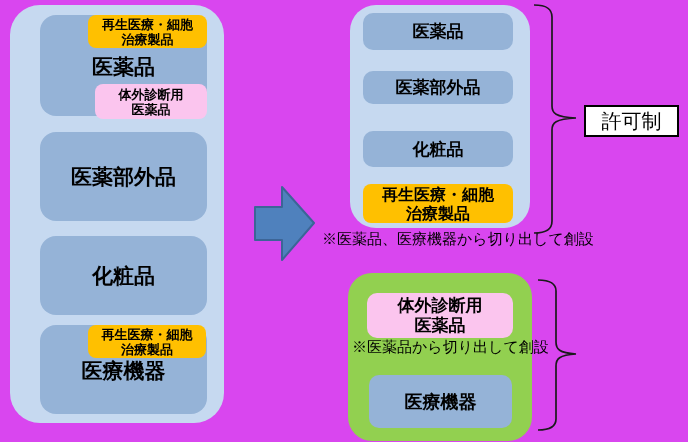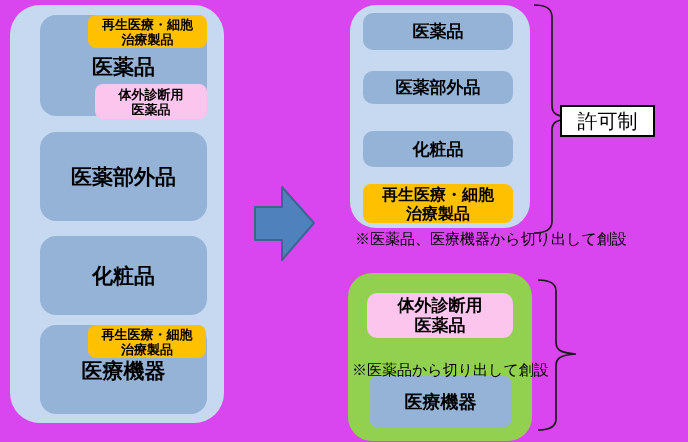--- a/index.html
+++ b/index.html
@@ -39,35 +39,35 @@
   .rb1{top:8px;height:37px;}
   .rb2{top:66px;height:33px;}
   .rb3{top:126px;height:36px;}
   .rorange{
     position:absolute;left:13px;top:179px;width:150px;height:39px;background:#FFC000;border-radius:8px;
     display:flex;flex-direction:column;align-items:center;justify-content:center;
     font-size:16px;font-weight:bold;line-height:19px;text-align:center;
   }
 
   .note{position:absolute;font-size:15px;white-space:nowrap;z-index:3;}
-  .note1{left:322px;top:230px;margin-left:33px;}
-  .note2{left:352px;top:361px;}
+  .note1{left:322px;top:230px;}
+  .note2{left:352px;top:338px;}
 
   .pinkbox{
     position:absolute;left:19px;top:20px;width:146px;height:45px;background:#FBC5EE;border-radius:10px;
     display:flex;flex-direction:column;align-items:center;justify-content:center;
     font-size:17px;font-weight:bold;line-height:20px;text-align:center;
   }
   .devbox{left:21px;top:102px;width:143px;height:53px;border-radius:10px;font-size:18px;}
 
   .syslabel{
     position:absolute;background:#ffffff;border:2px solid #000;box-sizing:border-box;
     display:flex;align-items:center;justify-content:center;font-size:20px;z-index:3;
   }
-  .lic{left:560px;top:105px;width:95px;height:32px;}
+  .lic{left:584px;top:105px;width:95px;height:32px;}
   .reg{left:584px;top:339px;width:96px;height:32px;}
 
   .overlay{position:absolute;left:0;top:0;width:688px;height:442px;z-index:2;pointer-events:none;}
 </style>
 </head>
 <body>
 
 <div class="stage">
 
   <svg class="overlay" viewBox="0 0 688 442">

